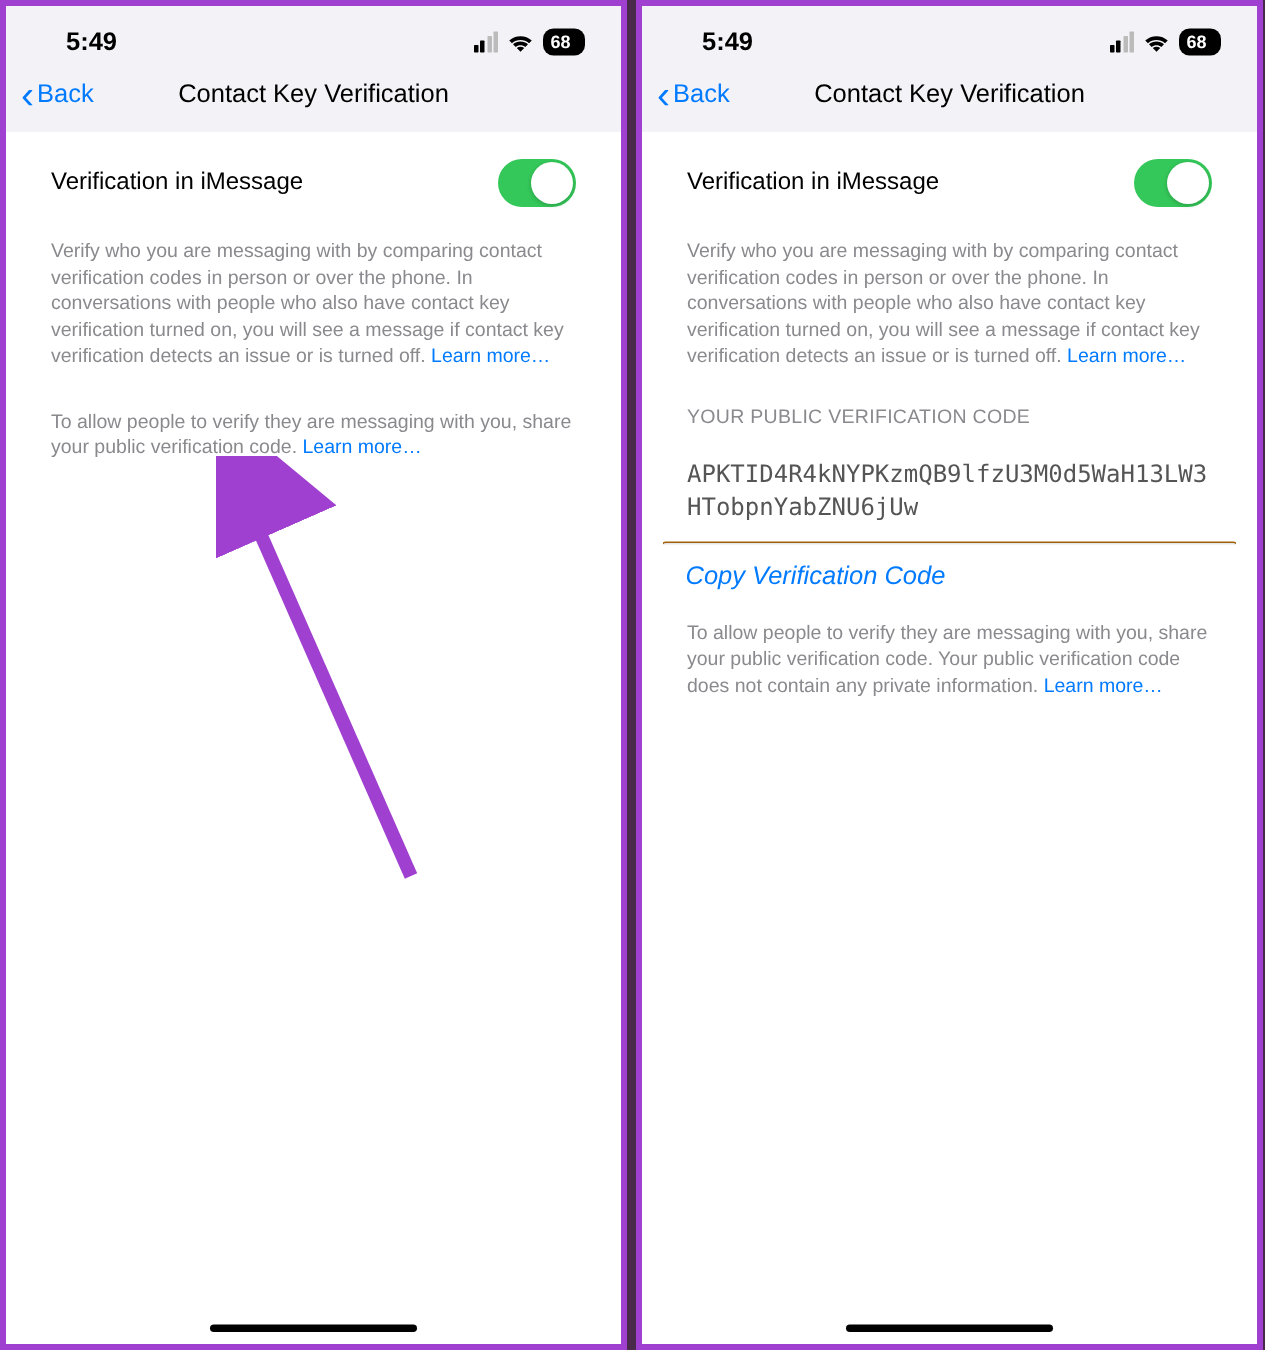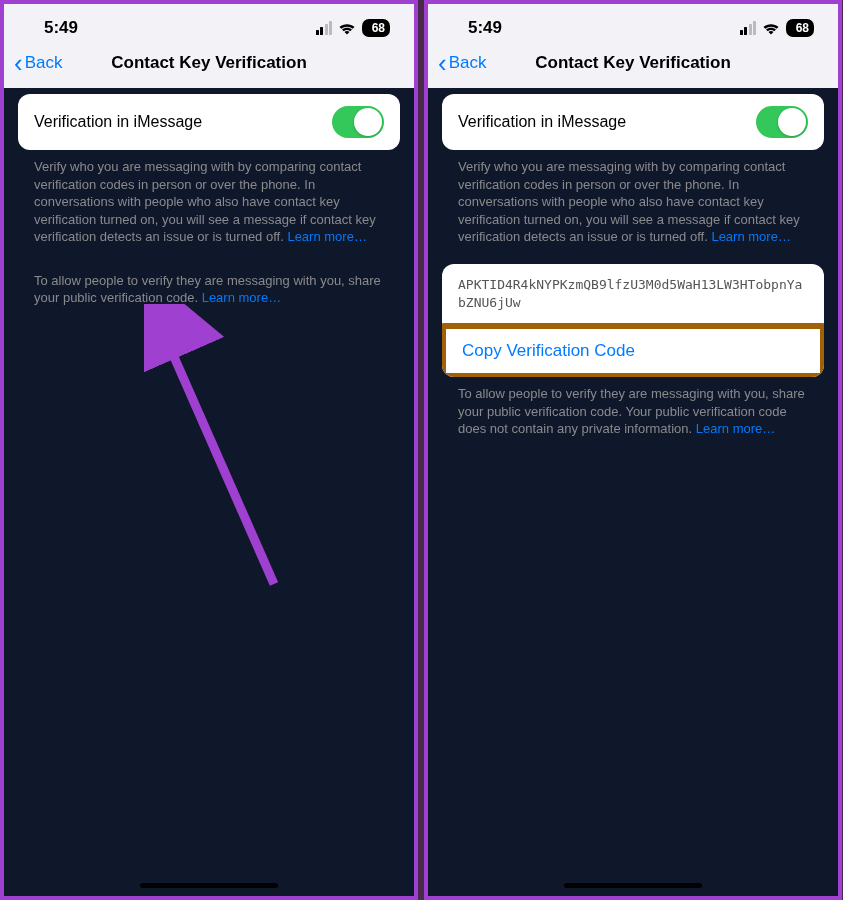--- a/index.html
+++ b/index.html
@@ -6,21 +6,21 @@
     body {
       font-family: -apple-system, BlinkMacSystemFont, "Segoe UI", Helvetica, Arial, sans-serif;
       background: #4a2a4a;
       display: flex;
       gap: 6px;
       padding: 0;
     }
     .phone {
       width: 418px;
       height: 900px;
-      background: #0f172a;
+      background: #ffffff;
       border: 4px solid #a040d0;
       position: relative;
       overflow: hidden;
     }
     .status-bar {
       display: flex;
       justify-content: space-between;
       align-items: center;
       padding: 14px 24px 4px 40px;
       background: #f2f2f7;
@@ -36,21 +36,21 @@
     .signal-bar { width: 3px; background: #000; border-radius: 0.5px; }
     .signal-bar.dim { background: #bbb; }
     .battery-badge {
       background: #000;
       color: #fff;
       font-size: 12px;
       font-weight: 700;
       padding: 2px 5px;
       border-radius: 7px;
       min-width: 28px;
-      text-align: right;
+      text-align: left;
     }
     .nav-bar {
       display: flex;
       align-items: center;
       padding: 8px 10px 12px 10px;
       background: #f2f2f7;
       position: relative;
     }
     .back-btn {
       display: flex;
@@ -63,21 +63,21 @@
     .chevron-left {
       font-size: 26px;
       font-weight: 400;
       line-height: 1;
     }
     .nav-title {
       position: absolute;
       left: 50%;
       transform: translateX(-50%);
       font-size: 17px;
-      font-weight: 700;
+      font-weight: 400;
     }
     .content {
       padding: 6px 14px;
     }
     .card {
       background: #fff;
       border-radius: 12px;
       overflow: hidden;
     }
     .toggle-row {
@@ -127,30 +127,31 @@
     }
     .link-row {
       padding: 12px 16px;
       color: #007aff;
       font-size: 17px;
       cursor: pointer;
     }
     .code-row {
       padding: 12px 16px;
       font-family: ui-monospace, "SF Mono", Menlo, monospace;
-      font-size: 13px;
+      font-size: 16px;
       color: #555;
       border-bottom: 1px solid #e5e5ea;
       word-break: break-all;
       line-height: 1.4;
     }
     .highlight-box {
-      border: 6px solid #a16207;
+      border: 1px solid #a16207;
       border-radius: 4px;
       margin: -2px;
+      font-style: italic;
     }
     .home-indicator {
       position: absolute;
       bottom: 8px;
       left: 50%;
       transform: translateX(-50%);
       width: 138px;
       height: 5px;
       background: #000;
       border-radius: 3px;
@@ -247,20 +248,21 @@
     <div class="card">
       <div class="toggle-row">
         <span class="toggle-label">Verification in iMessage</span>
         <div class="toggle"></div>
       </div>
     </div>
     <div class="footer-text">
       <span>Verify who you are messaging with by comparing contact verification codes in person or over the phone. In conversations with people who also have contact key verification turned on, you will see a message if contact key verification detects an issue or is turned off. </span><span class="link">Learn more…</span>
     </div>
 
+    <div class="section-header">YOUR PUBLIC VERIFICATION CODE</div>
 
     <div class="card">
       <div class="code-row">APKTID4R4kNYPKzmQB9lfzU3M0d5WaH13LW3HTobpnYabZNU6jUw</div>
       <div class="highlight-box">
         <div class="link-row">Copy Verification Code</div>
       </div>
     </div>
     <div class="footer-text">
       <span>To allow people to verify they are messaging with you, share your public verification code. Your public verification code does not contain any private information. </span><span class="link">Learn more…</span>
     </div>

